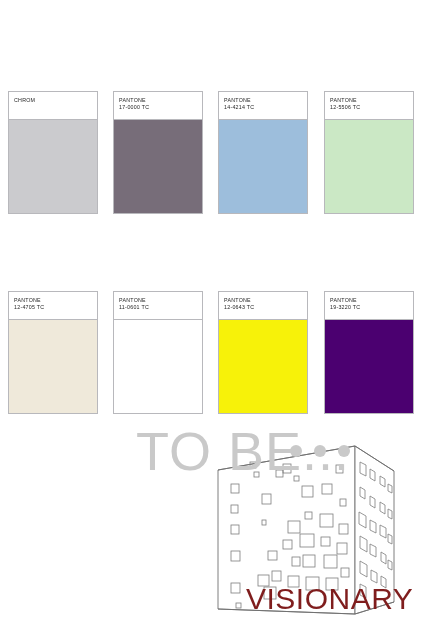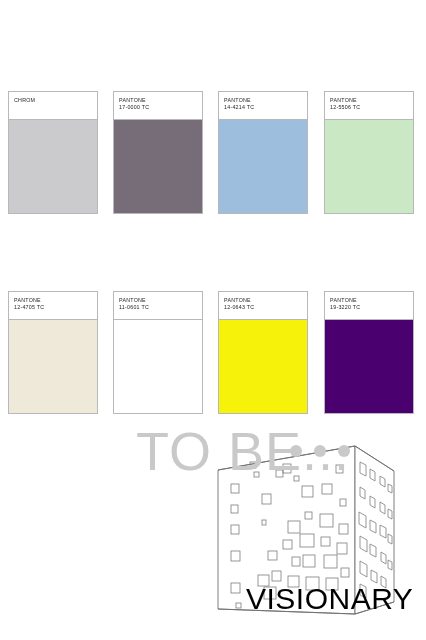--- a/index.html
+++ b/index.html
@@ -106,21 +106,21 @@
     z-index: 1;
   }
 
   .visionary-text {
     position: absolute;
     left: 246px;
     top: 584px;
     font-size: 30px;
     line-height: 30px;
     letter-spacing: 0.5px;
-    color: #000000;
+    color: #7f1d1d;
     font-family: "Liberation Sans", sans-serif;
     white-space: nowrap;
     z-index: 3;
   }
 </style>
 </head>
 <body>
 
 <div id="page">
 

